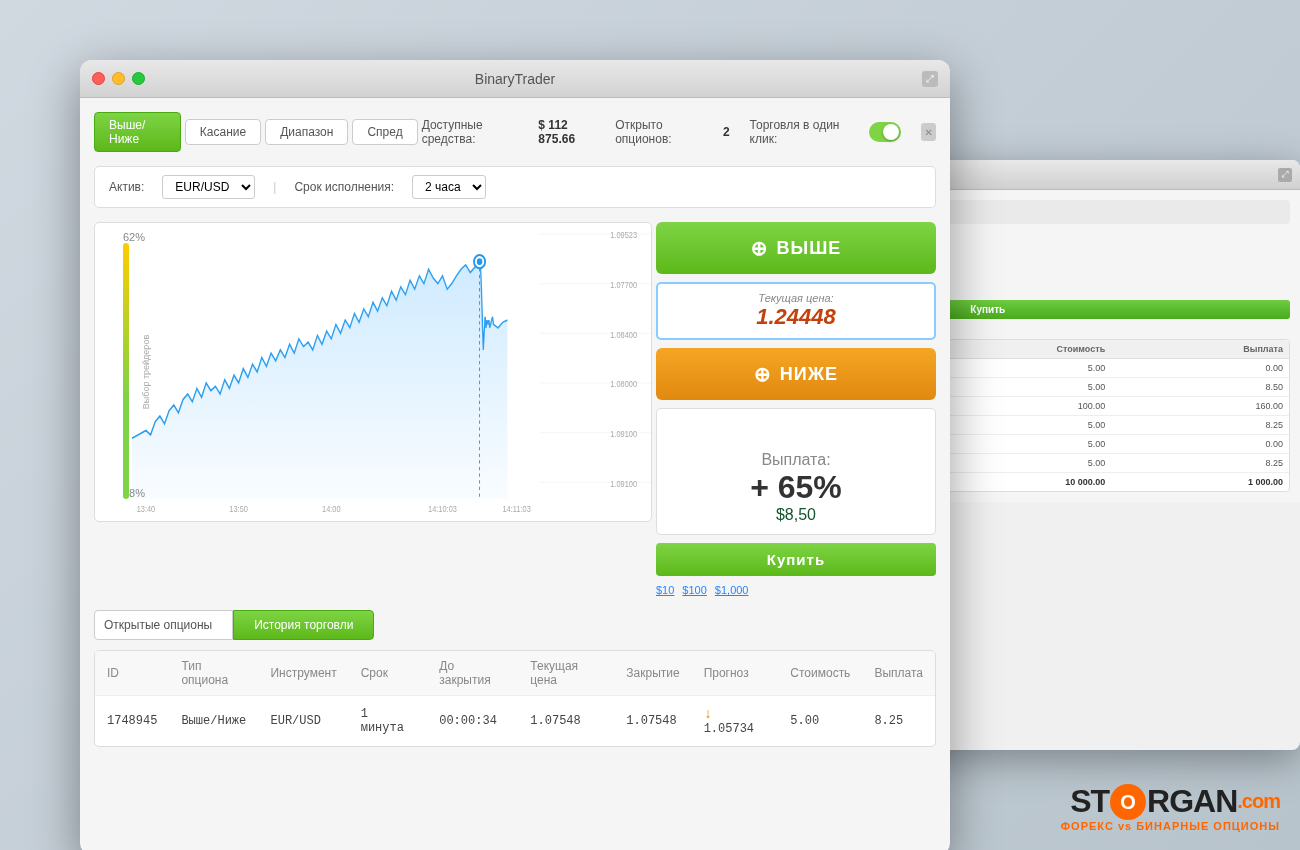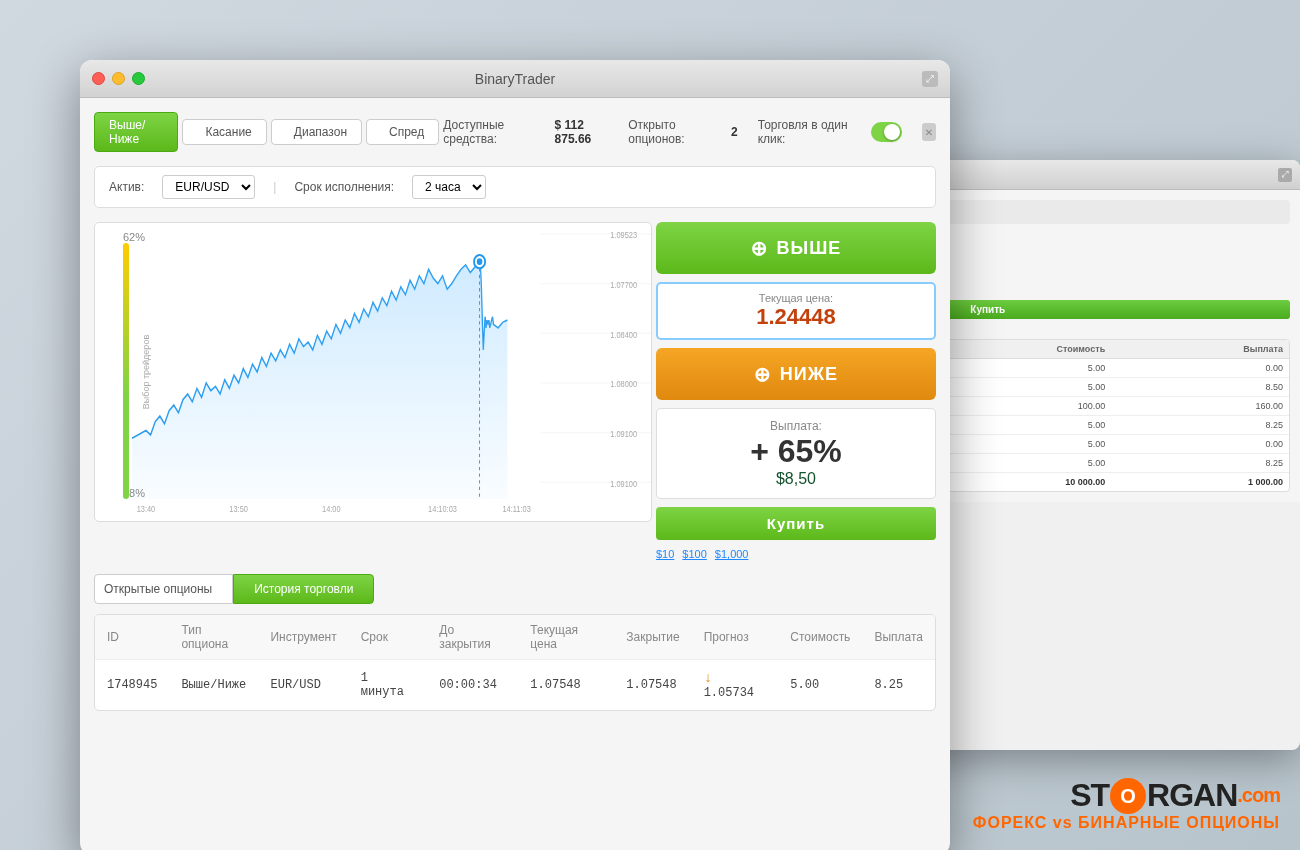--- a/index.html
+++ b/index.html
@@ -316,21 +316,20 @@
     }
     .tab-active {
       background: linear-gradient(to bottom, #7ed444, #5cb81a);
       color: white;
       border-color: #4aaa12;
     }
     .tab-inactive {
       background: white;
       color: #555;
       border-color: #ccc;
-      padding-left: 22px;
     }
 
     .top-info {
       display: flex;
       align-items: center;
       gap: 20px;
       margin-left: auto;
       font-size: 12px;
       color: #555;
     }
@@ -464,32 +463,33 @@
       gap: 8px;
       letter-spacing: 1px;
     }
 
     .current-price-box {
       background: white;
       border: 2px solid #88ccff;
       border-radius: 5px;
       padding: 8px 30px;
       text-align: center;
+      font-style: italic;
     }
     .current-price-label { font-size: 11px; color: #888; }
     .current-price-val { font-size: 22px; font-weight: bold; color: #c2410c; }
 
     .payout-box {
       background: white;
       border: 1px solid #ddd;
       border-radius: 5px;
       padding: 10px 14px;
       text-align: center;
     }
-    .payout-label { font-size: 12px; color: #888; }
+    .payout-label { font-size: 16px; color: #888; margin-top: 32px; }
     .payout-pct { font-size: 32px; font-weight: bold; color: #333; }
     .payout-usd { font-size: 16px; color: #14532d; }
 
     .amount-row {
       display: flex;
       gap: 8px;
       align-items: center;
     }
     .amount-select {
       flex: 1;
@@ -853,14 +853,14 @@
   </div>
 </div>
 
 <div class="watermark">
   <div style="display:flex;align-items:center;">
     <span style="font-size:32px;font-weight:900;color:#222;letter-spacing:-1px;">ST</span>
     <div class="st-circle">O</div>
     <span style="font-size:32px;font-weight:900;color:#222;letter-spacing:-1px;">RGAN</span>
     <span style="font-size:20px;font-weight:900;color:#ff6600;letter-spacing:-1px;">.com</span>
   </div>
-  <div style="font-size:16px;color:#ff6600;font-weight:600;letter-spacing:1px;padding-left:37px;">ФОРЕКС vs БИНАРНЫЕ ОПЦИОНЫ</div>
+  <div style="font-size:11px;color:#ff6600;font-weight:600;letter-spacing:1px;padding-left:37px;">ФОРЕКС vs БИНАРНЫЕ ОПЦИОНЫ</div>
 </div>
 
 </body></html>

